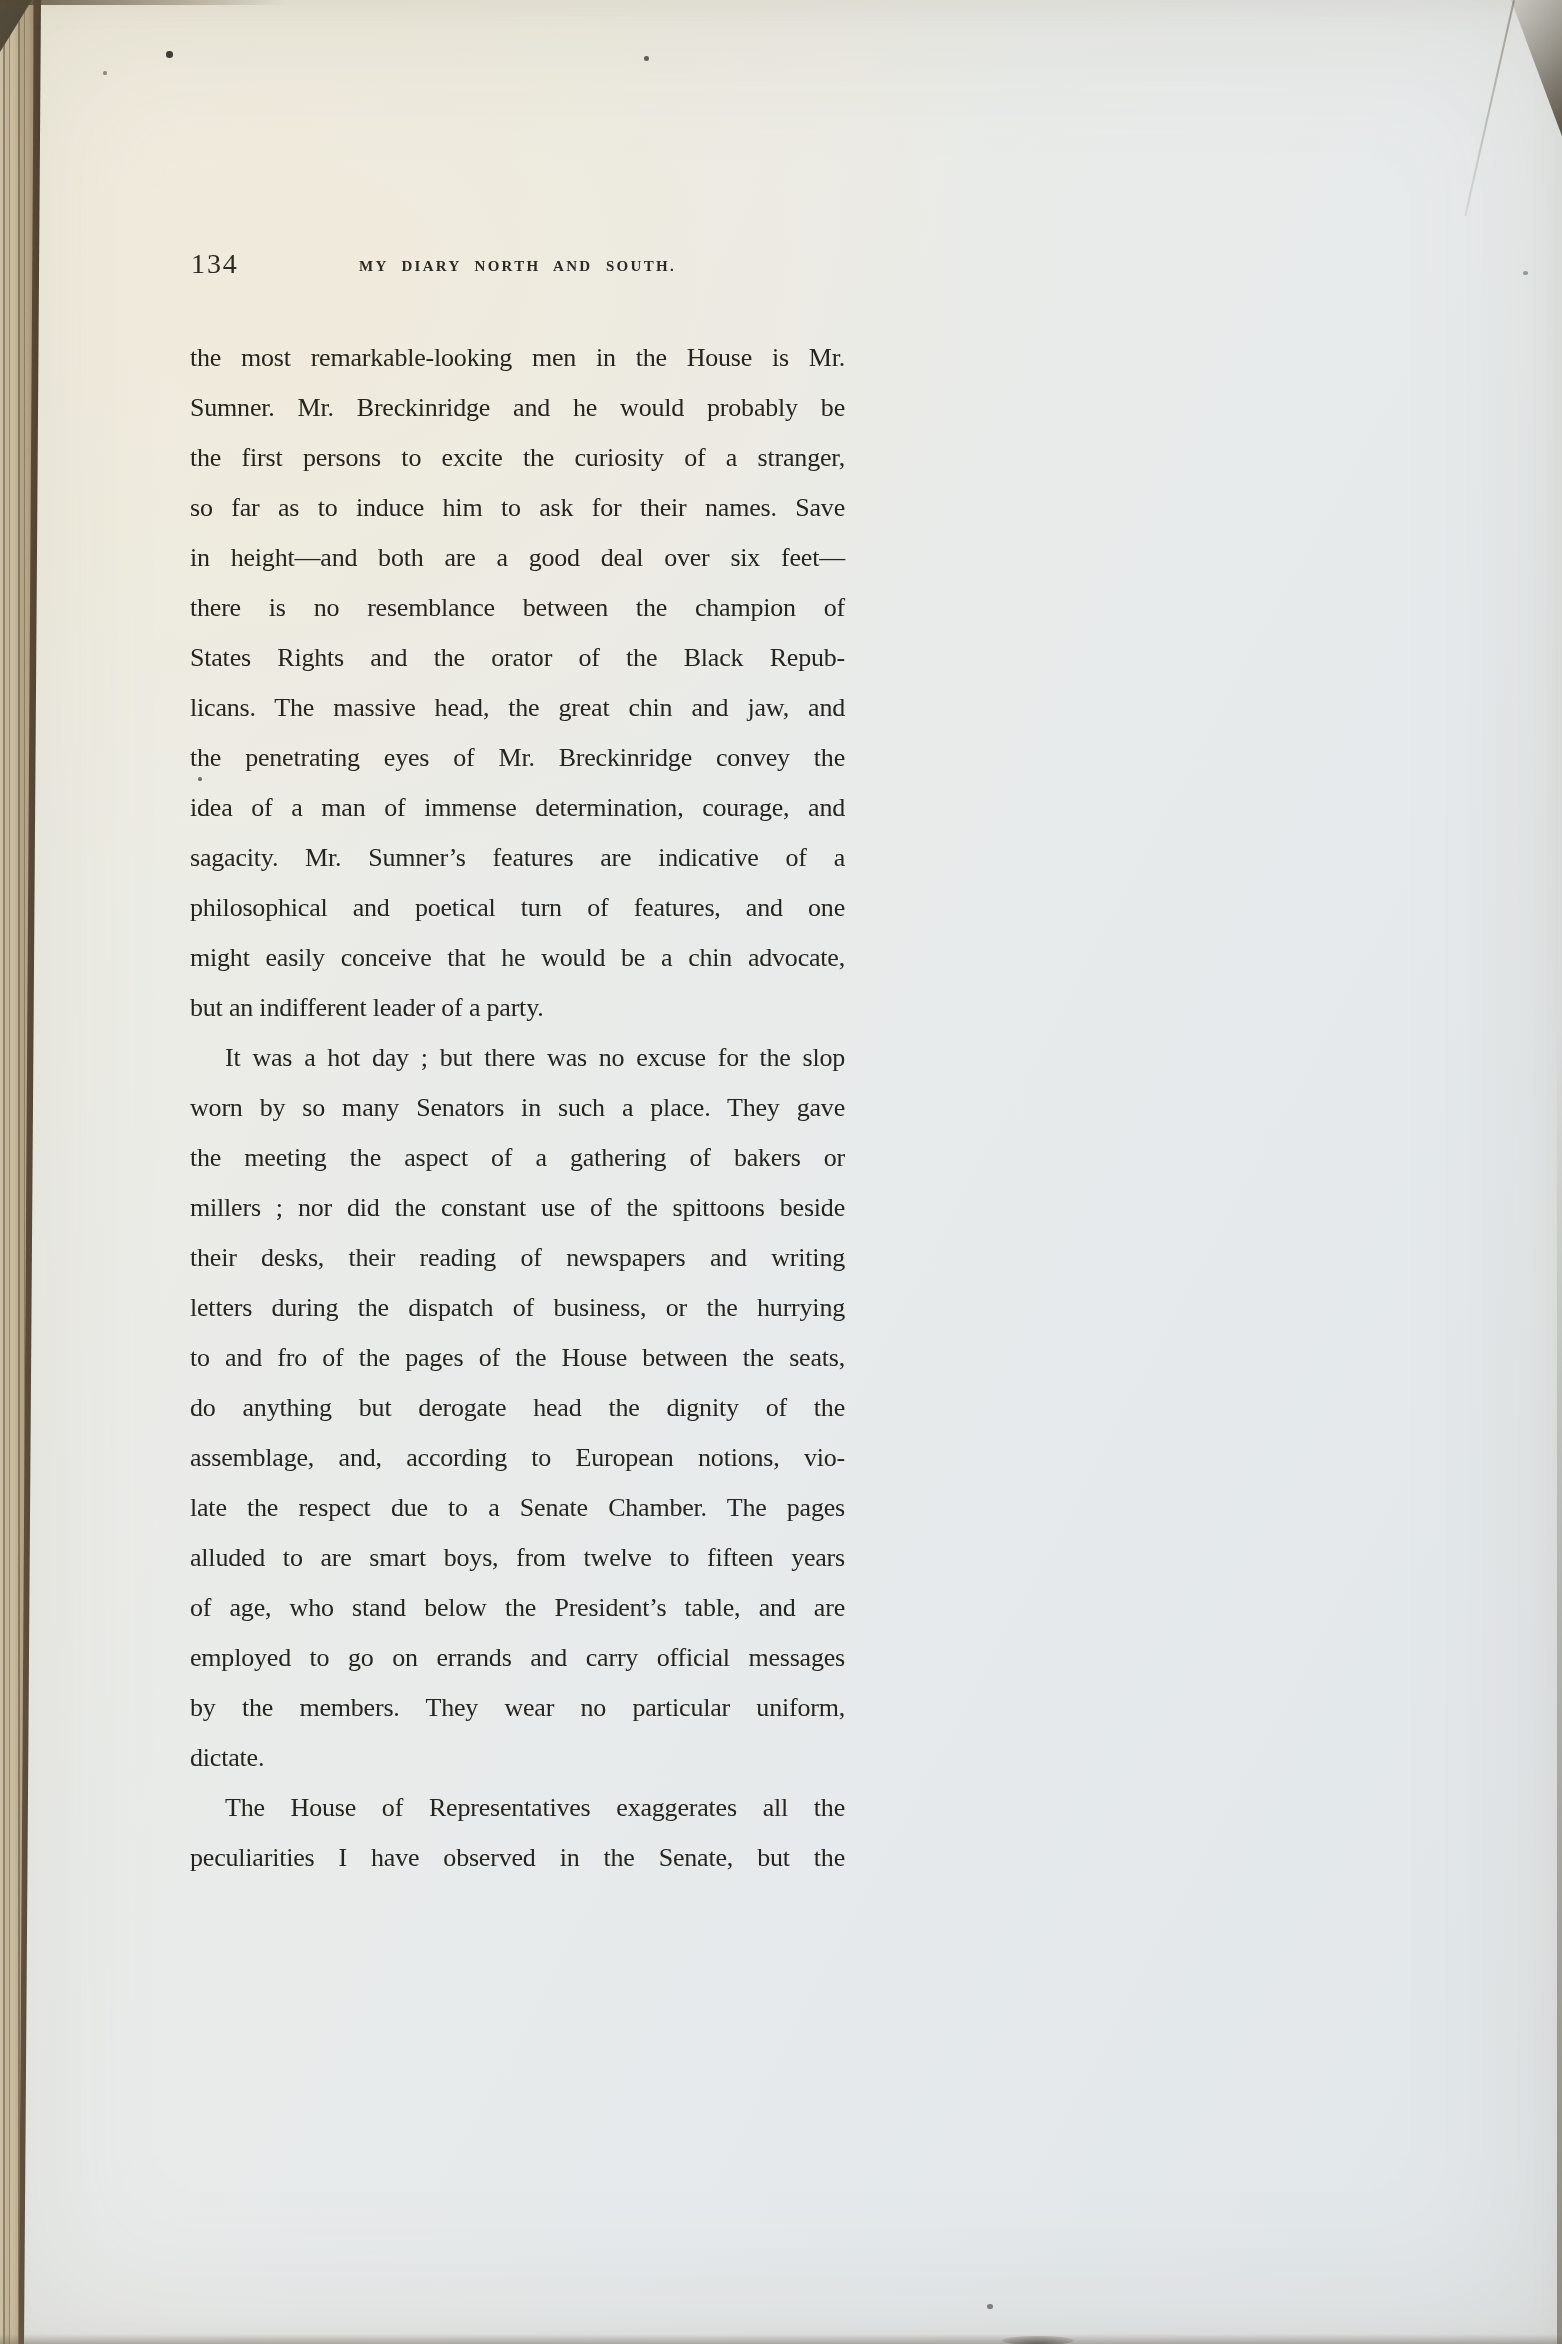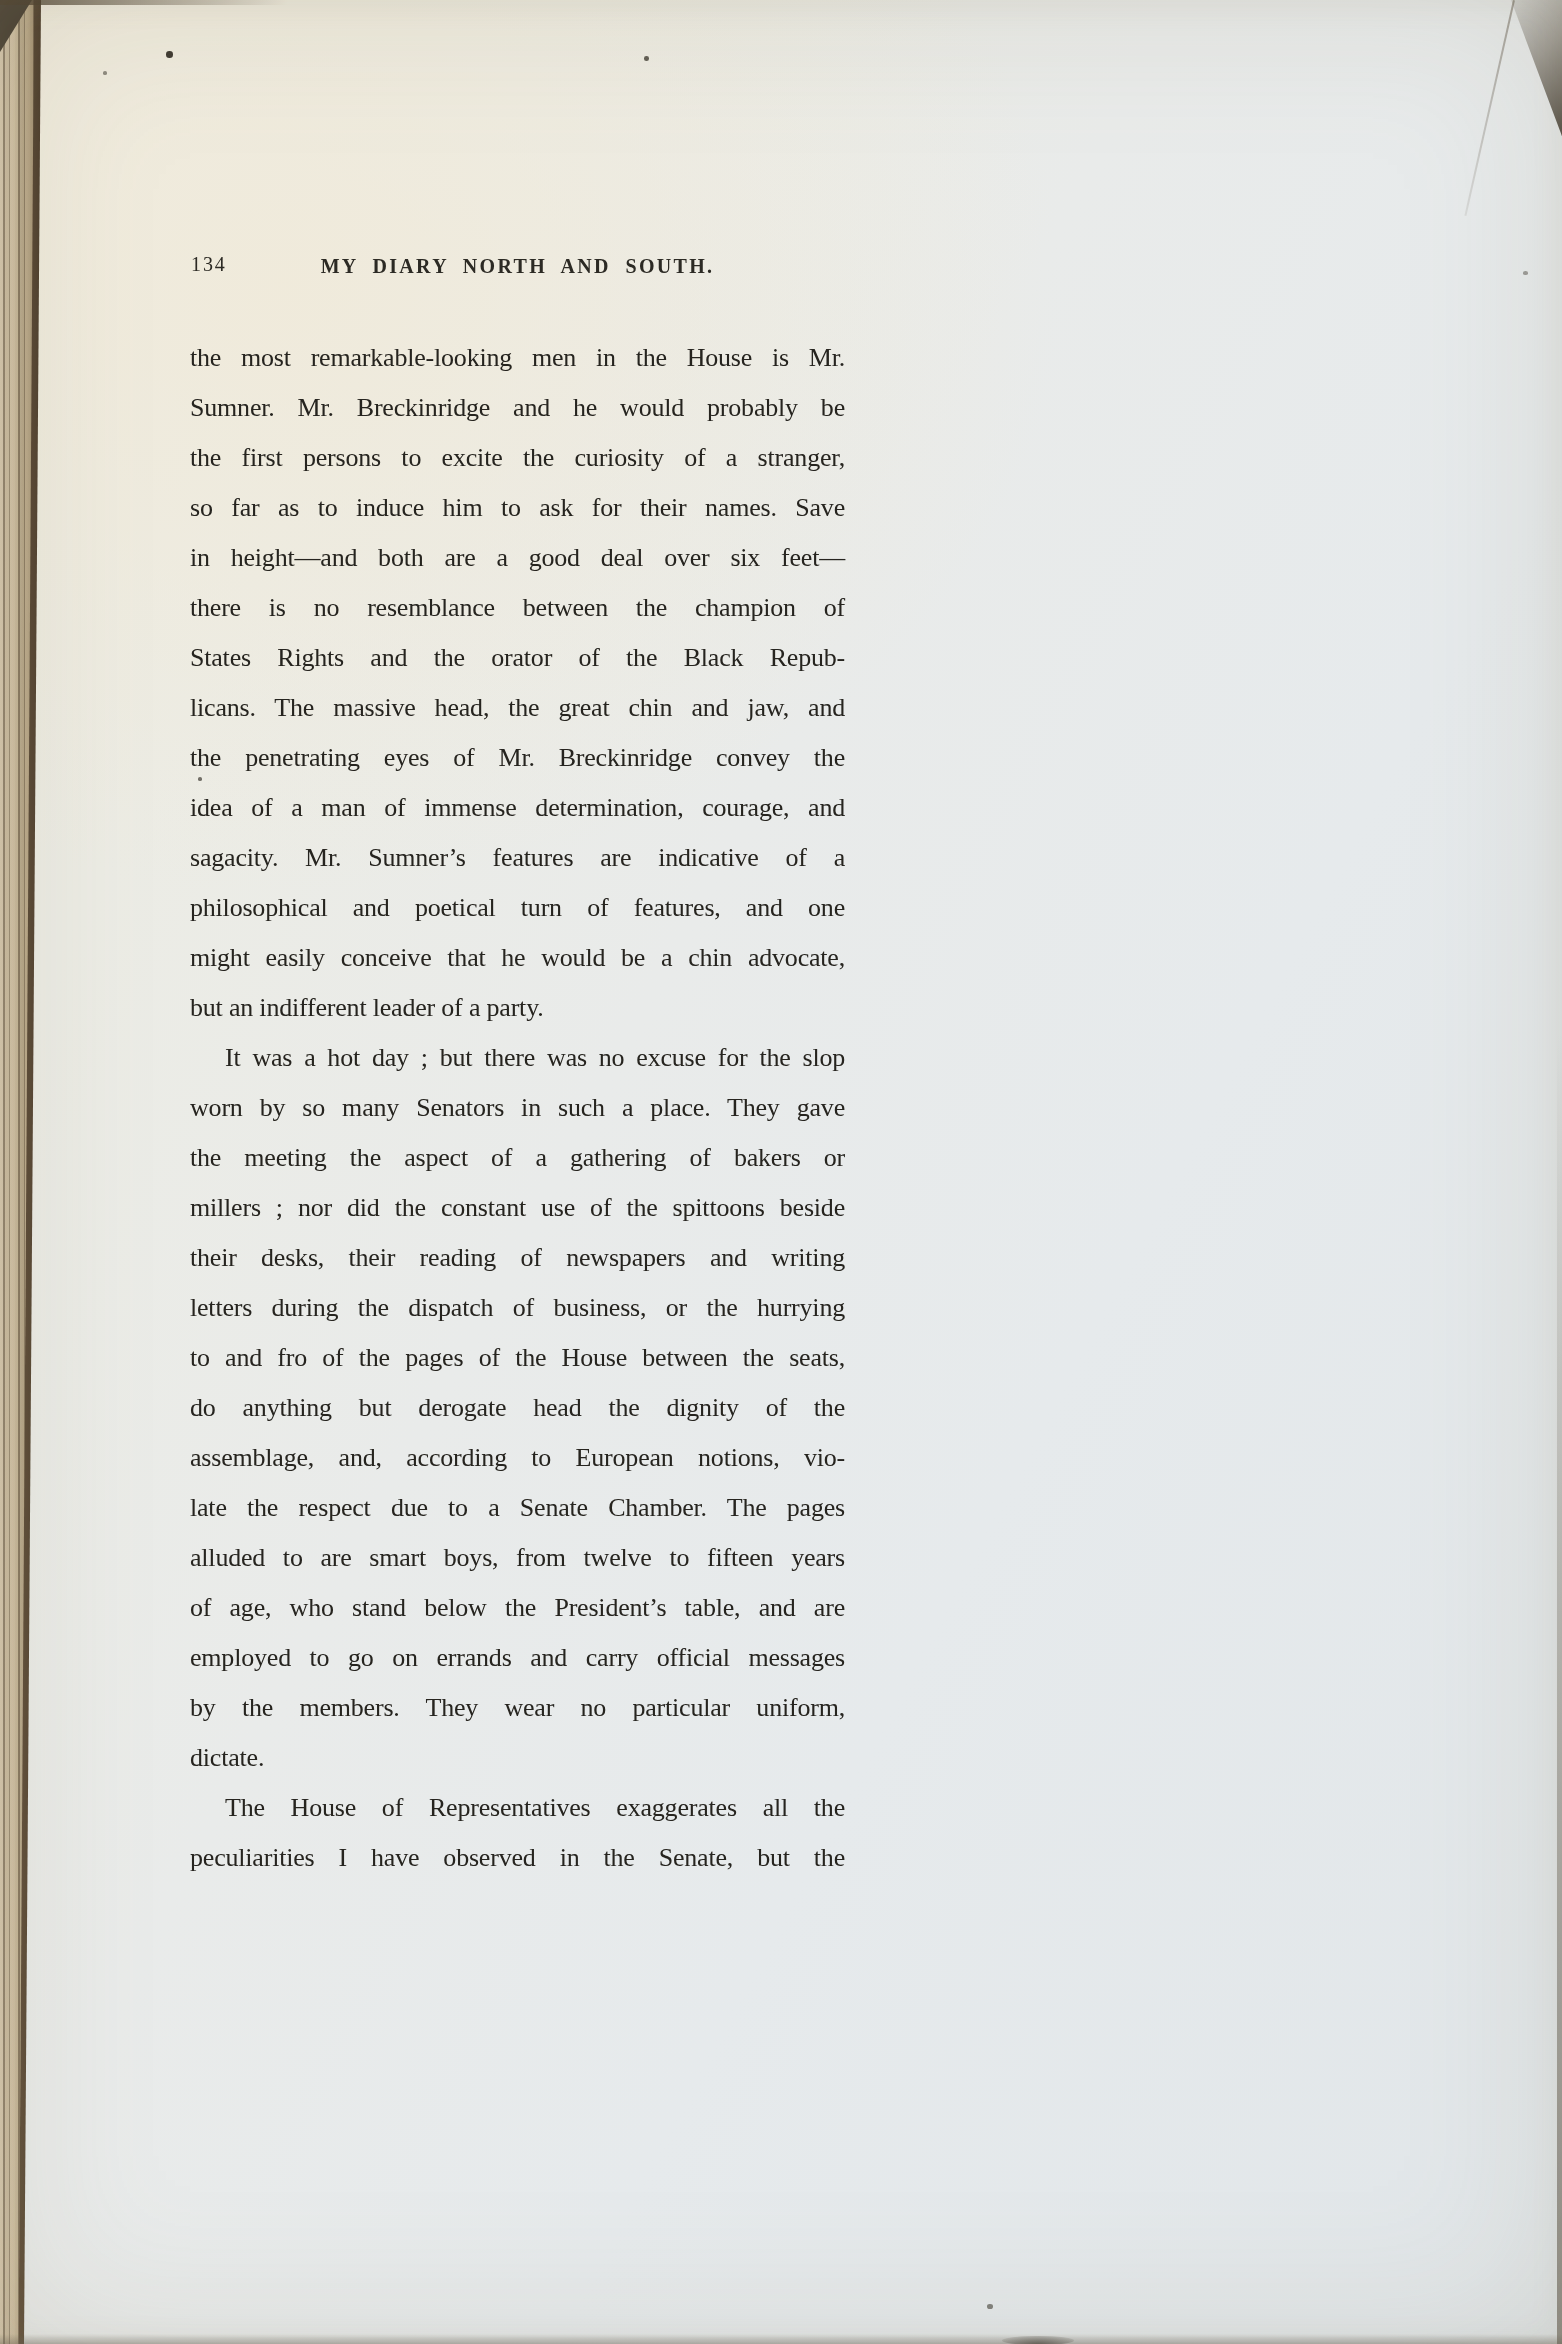--- a/index.html
+++ b/index.html
@@ -69,27 +69,27 @@
   }
   .bottom-smudge {
     position: absolute; left: 1002px; bottom: 0; width: 72px; height: 9.3px;
     background: radial-gradient(ellipse at center bottom, rgba(58,53,46,0.7), rgba(58,53,46,0));
     border-radius: 50%;
   }
   .speck { position: absolute; background: #3e3a32; border-radius: 50%; }
   
   .page-number {
     position: absolute; left: 191px; top: 250px;
-    font-size: 20px; line-height: 28px; color: #2c2a24;
+    font-size: 28px; line-height: 28px; color: #2c2a24;
     letter-spacing: 1.9px;
   }
   .running-title {
     position: absolute; left: 190px; top: 252px; width: 655px;
     text-align: center;
-    font-size: 20px; line-height: 28px; font-weight: 700;
+    font-size: 15px; line-height: 28px; font-weight: 700;
     letter-spacing: 2.3px; word-spacing: 7.4px; color: #2c2a24;
   }
   .body-text {
     position: absolute; left: 190px; top: 333px; width: 655px;
     font-size: 26px; color: #26241f;
     letter-spacing: -0.2px;
   }
   .line {
     height: 50px; line-height: 50px;
     text-align: justify; text-align-last: justify; font-family: Liberation Serif, serif;

